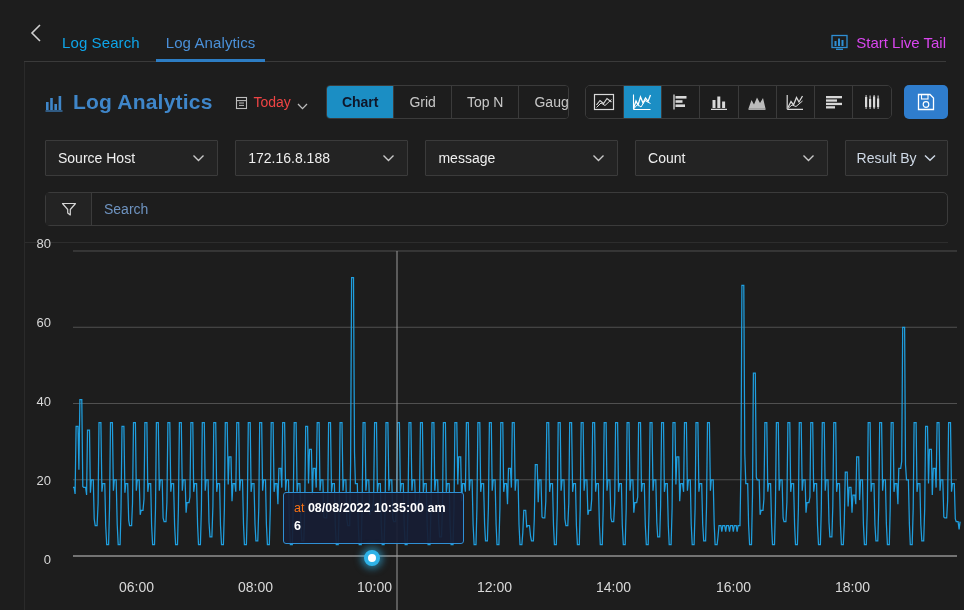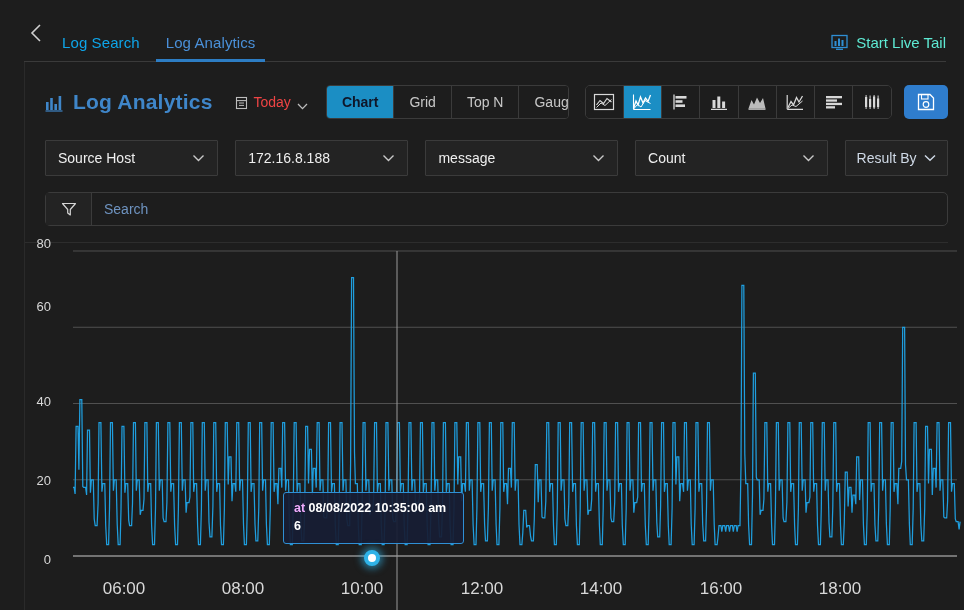--- a/index.html
+++ b/index.html
@@ -42,21 +42,21 @@
     letter-spacing: .1px;
   }
   .tab.active { color: #4a90d9; }
   .tab.active::after {
     content:""; position:absolute; left:0; right:0; bottom:0;
     height: 3px; background: #2d7dc4; z-index: 2;
   }
   .live-tail {
     margin-left: auto;
     display: flex; align-items: center; gap: 8px;
-    color: #5eead4; font-size: 15px;
+    color: #d946ef; font-size: 15px;
     margin-bottom: 11px; cursor: pointer;
     white-space: nowrap;
     justify-content: space-between;
   }
 
   
   .panel {
     position: absolute;
     left: 24px; top: 62px; right: 0; bottom: 0;
     background: #1d1d1d;
@@ -158,38 +158,38 @@
   .chart-sep {
     margin: 16px 16px 0 0; height:1px; background:#2d2d2d;
   }
   .chart-area { position:relative; width: 940px; height: 368px; }
   .chart-svg { display:block; }
   .ylab {
     position:absolute; font-size:13px; color:#d8d8d8;
     text-align:right; width:26px;
   }
   .xlab {
-    position:absolute; font-size:17px; color:#d8d8d8;
-    text-align:center; width:60px; top: 336px;
+    position:absolute; font-size:14px; color:#d8d8d8;
+    text-align:right; width:60px; top: 336px;
   }
 
   
   .tooltip {
     position:absolute;
     left: 283px; top: 492px;
     width: 181px;
     background: rgba(23,29,52,.93);
     border: 1px solid #2f8fd4;
     border-radius: 3px;
     padding: 7px 9px 8px 10px;
     color:#fff; font-size:12.5px; line-height:17px;
     pointer-events:none;
     z-index: 9;
   }
-  .tooltip .lbl { color:#f0abfc; font-weight:bold; }
+  .tooltip .lbl { color:#f97316; font-weight:normal; }
   .tooltip .v { font-weight:bold; }
   .tooltip .num { font-weight:bold; display:block; margin-top:1px; }
 
   .marker {
     position:absolute; left:364px; top:550px;
     width:16px; height:16px; border-radius:50%;
     background:#ffffff; border:4px solid #2fb3e8;
     box-shadow: 0 0 7px 3px rgba(47,179,232,.55);
     z-index: 10;
   }
@@ -411,21 +411,21 @@
         <line x1="48" x2="932" y1="160.5" y2="160.5" stroke="#565656" stroke-width="0.9"></line>
         <line x1="48" x2="932" y1="84.25" y2="84.25" stroke="#565656" stroke-width="0.9"></line>
         <line x1="48" x2="932" y1="8" y2="8" stroke="#565656" stroke-width="0.9"></line>
         <path d="M48.0 244.4 L49.1 244.4 L50.1 250.9 L51.1 183.4 L51.8 183.4 L53.0 183.4 L53.9 226.7 L54.9 156.7 L55.7 156.7 L56.8 156.7 L57.8 243.5 L58.7 244.4 L59.5 244.4 L60.6 244.4 L61.6 251.9 L62.5 187.2 L63.3 187.2 L64.5 187.2 L65.4 249.8 L66.4 236.8 L67.1 236.8 L68.3 236.8 L69.2 276.0 L70.2 282.5 L71.0 282.5 L72.1 282.5 L73.1 260.3 L74.0 179.6 L74.8 179.6 L75.9 179.6 L76.9 248.8 L77.8 240.6 L78.6 240.6 L79.8 240.6 L80.7 282.3 L81.7 301.6 L82.4 301.6 L83.6 301.6 L84.5 265.5 L85.5 179.6 L86.3 179.6 L87.4 179.6 L88.4 247.7 L89.3 236.8 L90.1 236.8 L91.2 236.8 L92.2 281.3 L93.2 301.6 L93.9 301.6 L95.1 301.6 L96.0 266.6 L97.0 183.4 L97.7 183.4 L98.9 183.4 L99.9 249.8 L100.8 240.6 L101.6 240.6 L102.7 240.6 L103.7 277.1 L104.6 282.5 L105.4 282.5 L106.6 282.5 L107.5 260.3 L108.5 179.6 L109.2 179.6 L110.4 179.6 L111.3 247.7 L112.3 236.8 L113.1 236.8 L114.2 236.8 L115.2 271.8 L116.1 267.3 L116.9 267.3 L118.0 267.3 L119.0 256.1 L119.9 179.6 L120.7 179.6 L121.9 179.6 L122.8 248.8 L123.8 240.6 L124.5 240.6 L125.7 240.6 L126.6 282.3 L127.6 301.6 L128.4 301.6 L129.5 301.6 L130.5 265.5 L131.4 179.6 L132.2 179.6 L133.3 179.6 L134.3 247.7 L135.3 236.8 L136.0 236.8 L137.2 236.8 L138.1 275.0 L139.1 278.7 L139.8 278.7 L141.0 278.7 L141.9 259.2 L142.9 179.6 L143.7 179.6 L144.8 179.6 L145.8 248.8 L146.7 240.6 L147.5 240.6 L148.6 240.6 L149.6 282.3 L150.6 301.6 L151.3 301.6 L152.5 301.6 L153.4 265.5 L154.4 179.6 L155.2 179.6 L156.3 179.6 L157.3 247.7 L158.2 236.8 L159.0 236.8 L160.1 236.8 L161.1 269.7 L162.0 259.6 L162.8 259.6 L164.0 259.6 L164.9 254.0 L165.9 179.6 L166.6 179.6 L167.8 179.6 L168.7 248.8 L169.7 240.6 L170.5 240.6 L171.6 240.6 L172.6 282.3 L173.5 301.6 L174.3 301.6 L175.4 301.6 L176.4 265.5 L177.3 179.6 L178.1 179.6 L179.3 179.6 L180.2 247.7 L181.2 236.8 L181.9 236.8 L183.1 236.8 L184.0 279.2 L185.0 293.9 L185.8 293.9 L186.9 293.9 L187.9 263.4 L188.8 179.6 L189.6 179.6 L190.7 179.6 L191.7 248.8 L192.7 240.6 L193.4 240.6 L194.6 240.6 L195.5 282.3 L196.5 301.6 L197.2 301.6 L198.4 301.6 L199.4 265.5 L200.3 179.6 L201.1 179.6 L202.2 179.6 L203.2 241.4 L204.1 213.9 L204.9 213.9 L206.0 213.9 L207.0 258.2 L208.0 240.6 L208.7 240.6 L209.9 240.6 L210.8 248.8 L211.8 179.6 L212.6 179.6 L213.7 179.6 L214.7 247.7 L215.6 236.8 L216.4 236.8 L217.5 236.8 L218.5 281.3 L219.4 301.6 L220.2 301.6 L221.4 301.6 L222.3 265.5 L223.3 179.6 L224.0 179.6 L225.2 179.6 L226.1 248.8 L227.1 240.6 L227.9 240.6 L229.0 240.6 L230.0 281.3 L230.9 297.8 L231.7 297.8 L232.8 297.8 L233.8 264.5 L234.7 179.6 L235.5 179.6 L236.7 179.6 L237.6 247.7 L238.6 236.8 L239.3 236.8 L240.5 236.8 L241.4 281.3 L242.4 301.6 L243.2 301.6 L244.3 301.6 L245.3 265.5 L246.2 179.6 L247.0 179.6 L248.1 179.6 L249.1 248.8 L250.1 240.6 L250.8 240.6 L252.0 240.6 L252.9 261.3 L253.9 225.3 L254.6 225.3 L255.8 225.3 L256.8 244.6 L257.7 179.6 L258.5 179.6 L259.6 179.6 L260.6 247.7 L261.5 236.8 L262.3 236.8 L263.5 236.8 L264.4 281.3 L265.4 301.6 L266.1 301.6 L267.3 301.6 L268.2 265.5 L269.2 179.6 L270.0 179.6 L271.1 179.6 L272.1 248.8 L273.0 240.6 L273.8 240.6 L274.9 240.6 L275.9 281.3 L276.8 297.8 L277.6 297.8 L278.8 297.8 L279.7 265.5 L280.7 183.4 L281.4 183.4 L282.6 183.4 L283.5 240.4 L284.5 206.3 L285.3 206.3 L286.4 206.3 L287.4 251.9 L288.3 225.3 L289.1 225.3 L290.2 225.3 L291.2 244.6 L292.2 179.6 L292.9 179.6 L294.1 179.6 L295.0 247.7 L296.0 236.8 L296.7 236.8 L297.9 236.8 L298.8 273.9 L299.8 274.9 L300.6 274.9 L301.7 274.9 L302.7 258.2 L303.6 179.6 L304.4 179.6 L305.5 179.6 L306.5 248.8 L307.5 240.6 L308.2 240.6 L309.4 240.6 L310.3 282.3 L311.3 301.6 L312.1 301.6 L313.2 301.6 L314.2 265.5 L315.1 179.6 L315.9 179.6 L317.0 179.6 L318.0 247.7 L318.9 236.8 L319.7 236.8 L320.9 236.8 L321.8 276.0 L322.8 282.5 L323.5 282.5 L324.7 282.5 L325.6 220.5 L326.6 34.7 L327.4 34.7 L328.5 34.7 L329.5 208.9 L330.4 240.6 L331.2 240.6 L332.3 240.6 L333.3 282.3 L334.2 301.6 L335.0 301.6 L336.2 301.6 L337.1 265.5 L338.1 179.6 L338.8 179.6 L340.0 179.6 L340.9 247.7 L341.9 236.8 L342.7 236.8 L343.8 236.8 L344.8 271.8 L345.7 267.3 L346.5 267.3 L347.6 267.3 L348.6 256.1 L349.6 179.6 L350.3 179.6 L351.5 179.6 L352.4 248.8 L353.4 240.6 L354.1 240.6 L355.3 240.6 L356.3 282.3 L357.2 301.6 L358.0 301.6 L359.1 301.6 L360.1 265.5 L361.0 179.6 L361.8 179.6 L362.9 179.6 L363.9 247.7 L364.9 236.8 L365.6 236.8 L366.8 236.8 L367.7 275.0 L368.7 278.7 L369.5 278.7 L370.6 278.7 L371.6 259.2 L372.5 179.6 L373.3 179.6 L374.4 179.6 L375.4 248.8 L376.3 240.6 L377.1 240.6 L378.3 240.6 L379.2 282.3 L380.2 301.6 L380.9 301.6 L382.1 301.6 L383.0 265.5 L384.0 179.6 L384.8 179.6 L385.9 179.6 L386.9 247.7 L387.8 236.8 L388.6 236.8 L389.7 236.8 L390.7 269.7 L391.7 259.6 L392.4 259.6 L393.6 259.6 L394.5 254.0 L395.5 179.6 L396.2 179.6 L397.4 179.6 L398.3 248.8 L399.3 240.6 L400.1 240.6 L401.2 240.6 L402.2 282.3 L403.1 301.6 L403.9 301.6 L405.0 301.6 L406.0 265.5 L407.0 179.6 L407.7 179.6 L408.9 179.6 L409.8 247.7 L410.8 236.8 L411.5 236.8 L412.7 236.8 L413.7 279.2 L414.6 293.9 L415.4 293.9 L416.5 293.9 L417.5 263.4 L418.4 179.6 L419.2 179.6 L420.4 179.6 L421.3 248.8 L422.3 240.6 L423.0 240.6 L424.2 240.6 L425.1 282.3 L426.1 301.6 L426.9 301.6 L428.0 301.6 L429.0 265.5 L429.9 179.6 L430.7 179.6 L431.8 179.6 L432.8 241.4 L433.7 213.9 L434.5 213.9 L435.7 213.9 L436.6 258.2 L437.6 240.6 L438.3 240.6 L439.5 240.6 L440.4 248.8 L441.4 179.6 L442.2 179.6 L443.3 179.6 L444.3 247.7 L445.2 236.8 L446.0 236.8 L447.1 236.8 L448.1 281.3 L449.1 301.6 L449.8 301.6 L451.0 301.6 L451.9 265.5 L452.9 179.6 L453.6 179.6 L454.8 179.6 L455.7 248.8 L456.7 240.6 L457.5 240.6 L458.6 240.6 L459.6 281.3 L460.5 297.8 L461.3 297.8 L462.4 297.8 L463.4 264.5 L464.4 179.6 L465.1 179.6 L466.3 179.6 L467.2 247.7 L468.2 236.8 L469.0 236.8 L470.1 236.8 L471.1 281.3 L472.0 301.6 L472.8 301.6 L473.9 301.6 L474.9 265.5 L475.8 179.6 L476.6 179.6 L477.8 179.6 L478.7 248.8 L479.7 240.6 L480.4 240.6 L481.6 240.6 L482.5 261.3 L483.5 225.3 L484.3 225.3 L485.4 225.3 L486.4 244.6 L487.3 179.6 L488.1 179.6 L489.2 179.6 L490.2 247.7 L491.1 236.8 L491.9 236.8 L493.1 236.8 L494.0 281.3 L495.0 301.6 L495.7 301.6 L496.9 301.6 L497.8 289.6 L498.8 267.3 L499.6 267.3 L500.7 267.3 L501.7 284.4 L502.6 282.5 L503.4 282.5 L504.5 282.5 L505.5 292.8 L506.5 297.8 L507.2 297.8 L508.4 297.8 L509.3 276.0 L510.3 221.5 L511.0 221.5 L512.2 221.5 L513.2 259.2 L514.1 236.8 L514.9 236.8 L516.0 236.8 L517.0 273.9 L517.9 274.9 L518.7 274.9 L519.8 274.9 L520.8 258.2 L521.8 179.6 L522.5 179.6 L523.7 179.6 L524.6 248.8 L525.6 240.6 L526.4 240.6 L527.5 240.6 L528.5 282.3 L529.4 301.6 L530.2 301.6 L531.3 301.6 L532.3 265.5 L533.2 179.6 L534.0 179.6 L535.2 179.6 L536.1 247.7 L537.1 236.8 L537.8 236.8 L539.0 236.8 L539.9 276.0 L540.9 282.5 L541.7 282.5 L542.8 282.5 L543.8 260.3 L544.7 179.6 L545.5 179.6 L546.6 179.6 L547.6 248.8 L548.6 240.6 L549.3 240.6 L550.5 240.6 L551.4 282.3 L552.4 301.6 L553.1 301.6 L554.3 301.6 L555.2 265.5 L556.2 179.6 L557.0 179.6 L558.1 179.6 L559.1 247.7 L560.0 236.8 L560.8 236.8 L561.9 236.8 L562.9 271.8 L563.9 267.3 L564.6 267.3 L565.8 267.3 L566.7 256.1 L567.7 179.6 L568.5 179.6 L569.6 179.6 L570.6 248.8 L571.5 240.6 L572.3 240.6 L573.4 240.6 L574.4 282.3 L575.3 301.6 L576.1 301.6 L577.3 301.6 L578.2 265.5 L579.2 179.6 L579.9 179.6 L581.1 179.6 L582.0 247.7 L583.0 236.8 L583.8 236.8 L584.9 236.8 L585.9 275.0 L586.8 278.7 L587.6 278.7 L588.7 278.7 L589.7 259.2 L590.6 179.6 L591.4 179.6 L592.6 179.6 L593.5 248.8 L594.5 240.6 L595.2 240.6 L596.4 240.6 L597.3 282.3 L598.3 301.6 L599.1 301.6 L600.2 301.6 L601.2 265.5 L602.1 179.6 L602.9 179.6 L604.0 179.6 L605.0 247.7 L606.0 236.8 L606.7 236.8 L607.9 236.8 L608.8 269.7 L609.8 259.6 L610.5 259.6 L611.7 259.6 L612.7 254.0 L613.6 179.6 L614.4 179.6 L615.5 179.6 L616.5 248.8 L617.4 240.6 L618.2 240.6 L619.3 240.6 L620.3 282.3 L621.3 301.6 L622.0 301.6 L623.2 301.6 L624.1 265.5 L625.1 179.6 L625.9 179.6 L627.0 179.6 L628.0 247.7 L628.9 236.8 L629.7 236.8 L630.8 236.8 L631.8 279.2 L632.7 293.9 L633.5 293.9 L634.7 293.9 L635.6 263.4 L636.6 179.6 L637.3 179.6 L638.5 179.6 L639.4 248.8 L640.4 240.6 L641.2 240.6 L642.3 240.6 L643.3 282.3 L644.2 301.6 L645.0 301.6 L646.1 301.6 L647.1 265.5 L648.0 179.6 L648.8 179.6 L650.0 179.6 L650.9 241.4 L651.9 213.9 L652.6 213.9 L653.8 213.9 L654.7 258.2 L655.7 240.6 L656.5 240.6 L657.6 240.6 L658.6 248.8 L659.5 179.6 L660.3 179.6 L661.4 179.6 L662.4 247.7 L663.4 236.8 L664.1 236.8 L665.3 236.8 L666.2 281.3 L667.2 301.6 L667.9 301.6 L669.1 301.6 L670.1 265.5 L671.0 179.6 L671.8 179.6 L672.9 179.6 L673.9 248.8 L674.8 240.6 L675.6 240.6 L676.7 240.6 L677.7 281.3 L678.7 297.8 L679.4 297.8 L680.6 297.8 L681.5 264.5 L682.5 179.6 L683.3 179.6 L684.4 179.6 L685.4 247.7 L686.3 236.8 L687.1 236.8 L688.2 236.8 L689.2 281.3 L690.1 301.6 L690.9 301.6 L692.1 301.6 L693.0 293.8 L694.0 282.5 L694.7 282.5 L695.9 282.5 L696.8 288.6 L697.8 282.5 L698.6 282.5 L699.7 282.5 L700.7 288.6 L701.6 282.5 L702.4 282.5 L703.5 282.5 L704.5 288.6 L705.5 282.5 L706.2 282.5 L707.4 282.5 L708.3 288.6 L709.3 282.5 L710.0 282.5 L711.2 282.5 L712.1 288.6 L713.1 282.5 L713.9 282.5 L715.0 282.5 L716.0 222.5 L716.9 42.3 L717.7 42.3 L718.8 42.3 L719.8 211.0 L720.8 240.6 L721.5 240.6 L722.7 240.6 L723.6 282.3 L724.6 301.6 L725.4 301.6 L726.5 301.6 L727.5 251.9 L728.4 130.0 L729.2 130.0 L730.3 130.0 L731.3 234.1 L732.2 236.8 L733.0 236.8 L734.2 236.8 L735.1 271.8 L736.1 267.3 L736.8 267.3 L738.0 267.3 L738.9 256.1 L739.9 179.6 L740.7 179.6 L741.8 179.6 L742.8 248.8 L743.7 240.6 L744.5 240.6 L745.6 240.6 L746.6 282.3 L747.5 301.6 L748.3 301.6 L749.5 301.6 L750.4 265.5 L751.4 179.6 L752.1 179.6 L753.3 179.6 L754.2 247.7 L755.2 236.8 L756.0 236.8 L757.1 236.8 L758.1 275.0 L759.0 278.7 L759.8 278.7 L760.9 278.7 L761.9 259.2 L762.9 179.6 L763.6 179.6 L764.8 179.6 L765.7 248.8 L766.7 240.6 L767.4 240.6 L768.6 240.6 L769.6 282.3 L770.5 301.6 L771.3 301.6 L772.4 301.6 L773.4 265.5 L774.3 179.6 L775.1 179.6 L776.2 179.6 L777.2 247.7 L778.2 236.8 L778.9 236.8 L780.1 236.8 L781.0 269.7 L782.0 259.6 L782.8 259.6 L783.9 259.6 L784.9 254.0 L785.8 179.6 L786.6 179.6 L787.7 179.6 L788.7 248.8 L789.6 240.6 L790.4 240.6 L791.6 240.6 L792.5 282.3 L793.5 301.6 L794.2 301.6 L795.4 301.6 L796.3 265.5 L797.3 179.6 L798.1 179.6 L799.2 179.6 L800.2 247.7 L801.1 236.8 L801.9 236.8 L803.0 236.8 L804.0 279.2 L804.9 293.9 L805.7 293.9 L806.9 293.9 L807.8 263.4 L808.8 179.6 L809.5 179.6 L810.7 179.6 L811.6 248.8 L812.6 240.6 L813.4 240.6 L814.5 240.6 L815.5 282.3 L816.4 301.6 L817.2 301.6 L818.3 301.6 L819.3 279.2 L820.3 229.1 L821.0 229.1 L822.2 229.1 L823.1 263.4 L824.1 244.4 L824.8 244.4 L826.0 244.4 L827.0 269.7 L827.9 252.0 L828.7 252.0 L829.8 252.0 L830.8 261.3 L831.7 213.9 L832.5 213.9 L833.7 213.9 L834.6 257.1 L835.6 236.8 L836.3 236.8 L837.5 236.8 L838.4 281.3 L839.4 301.6 L840.2 301.6 L841.3 301.6 L842.3 265.5 L843.2 179.6 L844.0 179.6 L845.1 179.6 L846.1 248.8 L847.0 240.6 L847.8 240.6 L849.0 240.6 L849.9 281.3 L850.9 297.8 L851.6 297.8 L852.8 297.8 L853.7 264.5 L854.7 179.6 L855.5 179.6 L856.6 179.6 L857.6 247.7 L858.5 236.8 L859.3 236.8 L860.4 236.8 L861.4 281.3 L862.4 301.6 L863.1 301.6 L864.3 301.6 L865.2 265.5 L866.2 179.6 L866.9 179.6 L868.1 179.6 L869.0 248.8 L870.0 240.6 L870.8 240.6 L871.9 240.6 L872.9 261.3 L873.8 225.3 L874.6 225.3 L875.7 225.3 L876.7 218.4 L877.7 84.3 L878.4 84.3 L879.6 84.3 L880.5 221.5 L881.5 236.8 L882.3 236.8 L883.4 236.8 L884.4 281.3 L885.3 301.6 L886.1 301.6 L887.2 301.6 L888.2 265.5 L889.1 179.6 L889.9 179.6 L891.1 179.6 L892.0 248.8 L893.0 240.6 L893.7 240.6 L894.9 240.6 L895.8 281.3 L896.8 297.8 L897.6 297.8 L898.7 297.8 L899.7 265.5 L900.6 183.4 L901.4 183.4 L902.5 183.4 L903.5 240.4 L904.4 206.3 L905.2 206.3 L906.4 206.3 L907.3 251.9 L908.3 225.3 L909.0 225.3 L910.2 225.3 L911.1 244.6 L912.1 179.6 L912.9 179.6 L914.0 179.6 L915.0 247.7 L915.9 236.8 L916.7 236.8 L917.8 236.8 L918.8 273.9 L919.8 274.9 L920.5 274.9 L921.7 274.9 L922.6 258.2 L923.6 179.6 L924.3 179.6 L925.5 179.6 L926.5 248.8 L927.4 240.6 L928.2 240.6 L929.3 240.6 L930.3 276.0 L931.2 278.7 L932.0 278.7 L933.1 278.7 L934.1 286.5 L935.1 278.7" fill="none" stroke="#1f9ede" stroke-width="1.25" stroke-linejoin="miter"></path>
         <line x1="372" x2="372" y1="8" y2="368" stroke="#9a9a9a" stroke-width="1"></line>
       </svg>
 
     <div class="ylab" id="y0" style="left:0px;  top:309px">0</div>
     <div class="ylab" id="y1" style="left:0px;  top:230px">20</div>
     <div class="ylab" id="y2" style="left:0px;  top:151px">40</div>
-    <div class="ylab" id="y3" style="left:0px;  top:56px">60</div>
+    <div class="ylab" id="y3" style="left:0px;  top:72px">60</div>
     <div class="ylab" id="y4" style="left:0px;  top:-7px">80</div>
 
     <div class="xlab" style="left:69px">06:00</div>
     <div class="xlab" style="left:188px">08:00</div>
     <div class="xlab" style="left:307px">10:00</div>
     <div class="xlab" style="left:427px">12:00</div>
     <div class="xlab" style="left:546px">14:00</div>
     <div class="xlab" style="left:666px">16:00</div>
     <div class="xlab" style="left:785px">18:00</div>
   </div>

